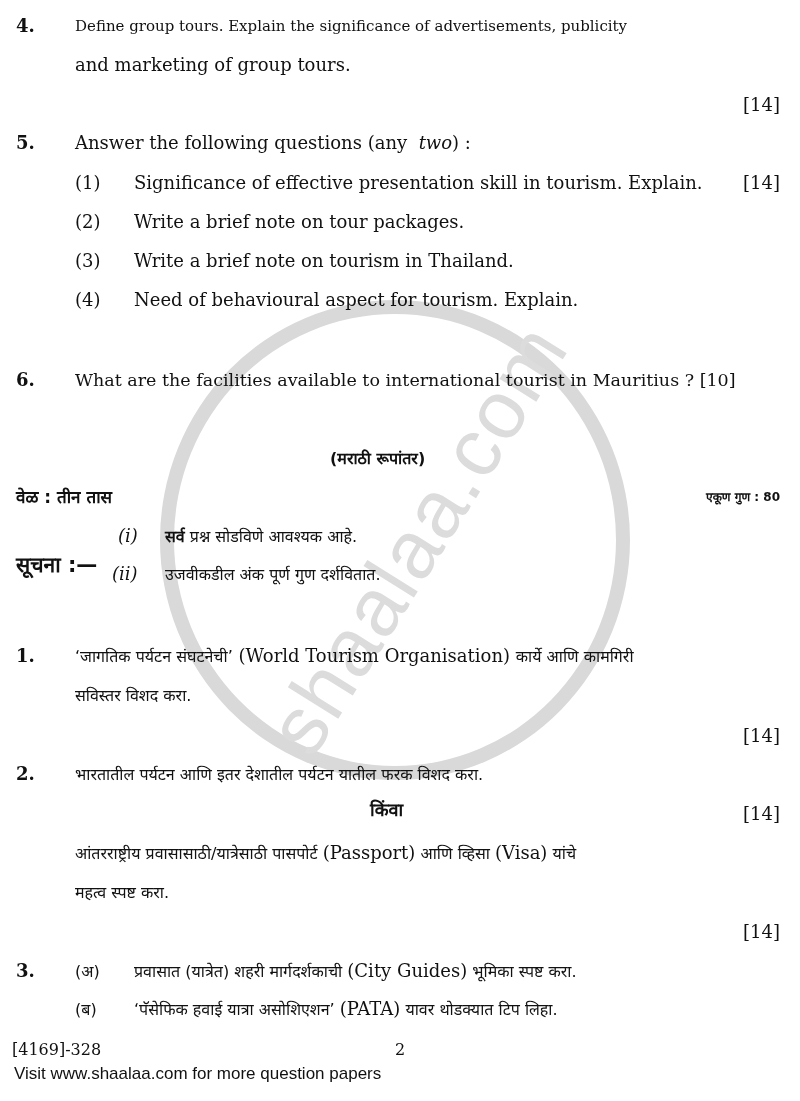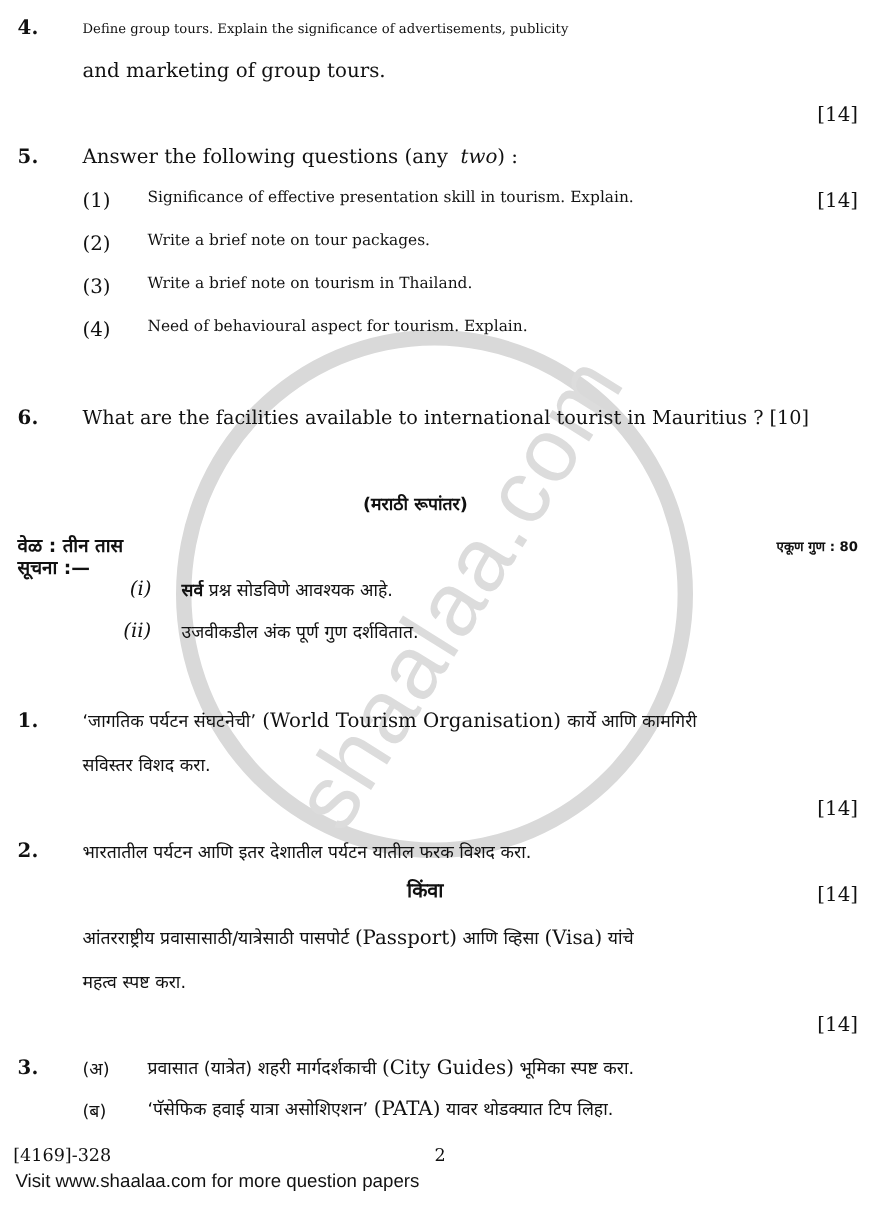--- a/index.html
+++ b/index.html
@@ -17,39 +17,39 @@
     position: absolute; left: 190px; top: 520px; width: 420px;
     font-family: "Liberation Sans", sans-serif; font-size: 82px; color: #dcdcdc;
     transform: rotate(-58deg); transform-origin: center; text-align: center;
     pointer-events: none; z-index: 0; letter-spacing: 2px;
   }
   .content { position: relative; z-index: 1; }
   .line { position: absolute; font-size: 18px; line-height: 22px; white-space: nowrap; }
   .qnum { position: absolute; font-weight: bold; font-size: 18px; left: 16px; }
   .marks { position: absolute; right: 20px; font-size: 18px; margin-top: 40px; }
   .sub-num { position: absolute; left: 75px; font-size: 18px; }
-  .sub-text { position: absolute; left: 134px; font-size: 14px; }
+  .sub-text { position: absolute; left: 134px; font-size: 18px; }
   .deva { font-family: "DejaVu Sans", sans-serif; font-size: 16px; }
   .bold { font-weight: bold; }
   .ital { font-style: italic; }
   .footer-code { position: absolute; left: 12px; top: 1040px; font-size: 16px; }
   .footer-page { position: absolute; left: 395px; top: 1040px; font-size: 16px; }
   .footer-visit { position: absolute; left: 14px; top: 1064px; font-family: "Liberation Sans", sans-serif; font-size: 17px; }
 </style>
 </head>
 <body>
 
 <div class="watermark-circle"></div>
 <div class="watermark-text">shaalaa.com</div>
 
 <div class="content">
 
   <div>
     <span class="qnum" style="top:15px;">4.</span>
-    <span class="line" style="left:75px; top:15px; font-size:12px;text-align:center;">Define group tours. Explain the significance of advertisements, publicity</span>
+    <span class="line" style="left:75px; top:15px; font-size:15px;text-align:center;">Define group tours. Explain the significance of advertisements, publicity</span>
     <span class="line" style="left:75px; top:54px;">and  marketing  of  group  tours.</span>
     <span class="marks" style="top:54px;">[14]</span>
   </div>
 
   <div>
     <span class="qnum" style="top:132px;">5.</span>
     <span class="line" style="left:75px; top:132px;"><span>Answer  the  following  questions  (any</span>&nbsp;&nbsp;<span class="ital">two</span><span>)  :</span></span>
     <span class="marks" style="top:132px;">[14]</span>
 
     <span class="sub-num" style="top:172px;">(1)</span>
@@ -65,21 +65,21 @@
   <div>
     <span class="qnum" style="top:369px;">6.</span>
     <span class="line" style="left:75px; top:369px; font-size:17.5px;">What are the facilities available to international tourist in Mauritius  ?  [10]</span>
   </div>
 
   <div>
     <span class="line deva bold" style="left:330px; top:448px;">(मराठी  रूपांतर)</span>
     <span class="line deva bold" style="left:16px; top:486px; font-size:17px;">वेळ  :  तीन  तास</span>
     <span class="line deva bold" style="right:20px; top:486px; font-size:12px;">एकूण  गुण  :   80</span>
 
-    <span class="line deva bold" style="left:16px; top:506px; font-size:17px;">सूचना  :—</span>
+    <span class="line deva bold" style="left:16px; top:554px; font-size:21px;">सूचना  :—</span>
     <span class="line ital" style="left:118px; top:525px;">(i)</span>
     <span class="line deva" style="left:165px; top:526px;"><span class="bold">सर्व</span><span> प्रश्न  सोडविणे  आवश्यक  आहे.</span></span>
     <span class="line ital" style="left:112px; top:563px;">(ii)</span>
     <span class="line deva" style="left:165px; top:564px;">उजवीकडील  अंक  पूर्ण  गुण  दर्शवितात.</span>
   </div>
 
   <div>
     <span class="qnum" style="top:645px;">1.</span>
     <span class="line" style="left:75px; top:645px;"><span class="deva">‘जागतिक  पर्यटन  संघटनेची’</span><span> (World  Tourism  Organisation) </span><span class="deva">कार्ये  आणि  कामगिरी</span></span>
     <span class="line deva" style="left:75px; top:685px;">सविस्तर   विशद   करा.</span>

